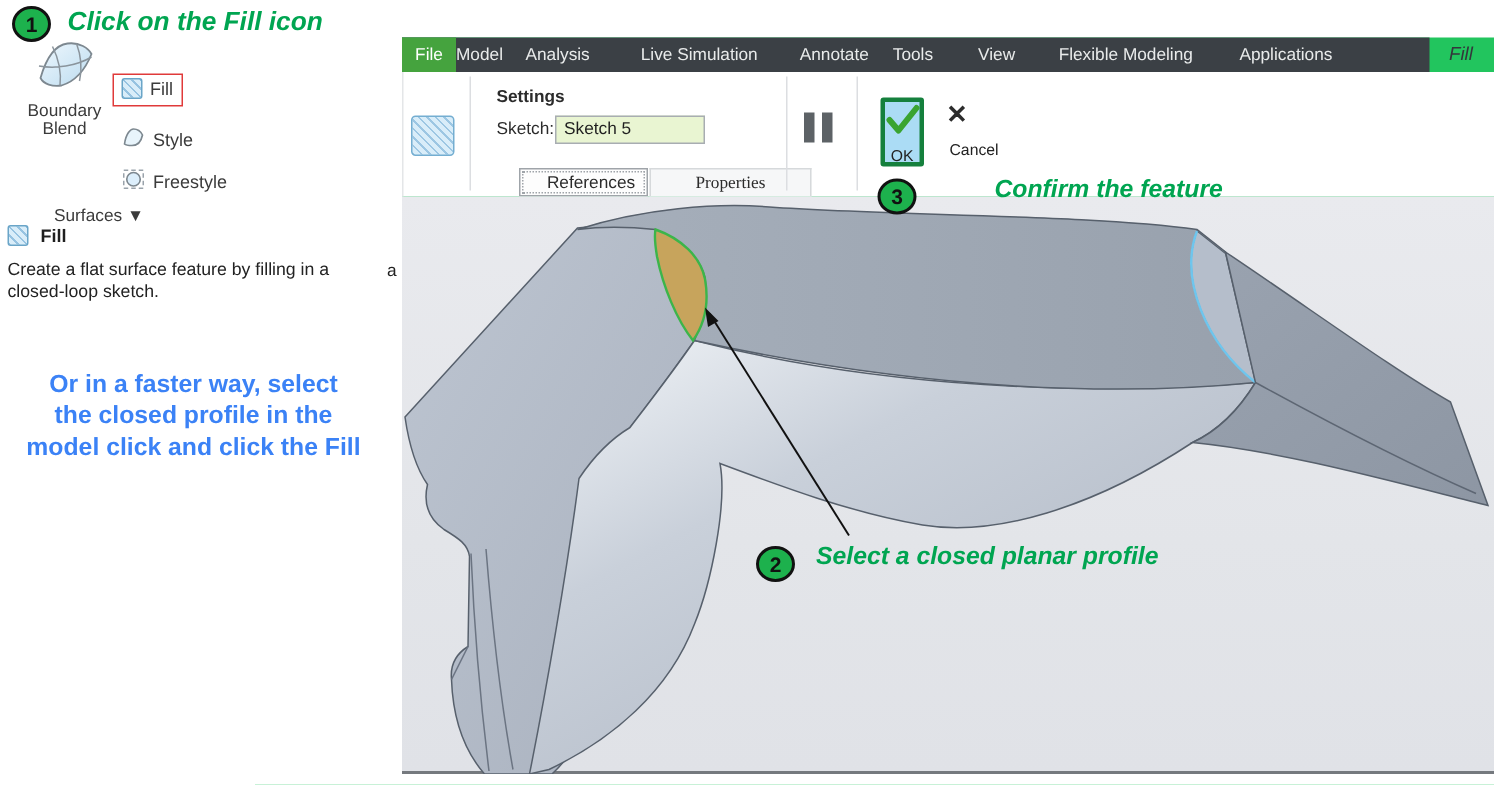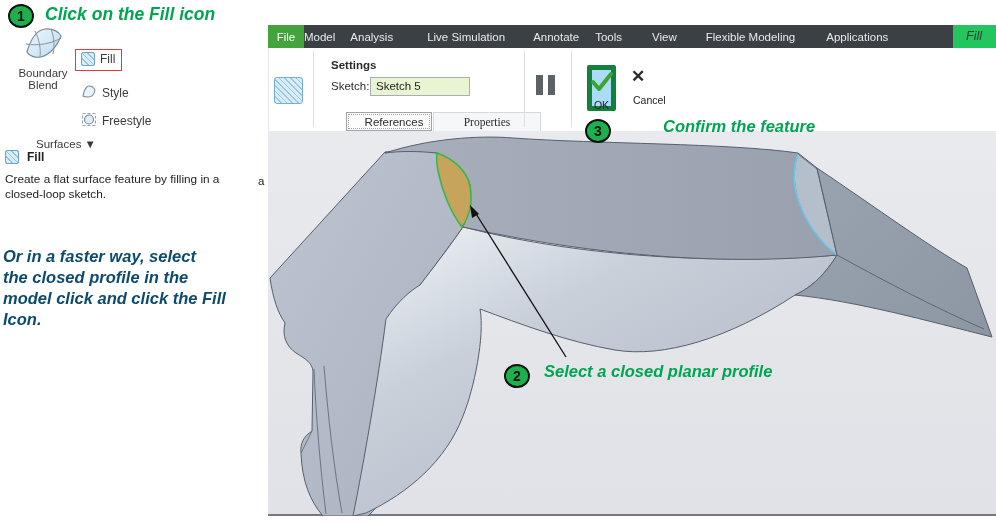--- a/index.html
+++ b/index.html
@@ -6,22 +6,22 @@
   html,body { width:996px; height:523px; background:#ffffff; overflow:hidden;
               font-family:"Liberation Sans", sans-serif; }
 
   
   .badge { position:absolute; width:26px; height:24px; border-radius:50%;
            background:#1db14d; border:2px solid #111; color:#111;
            font-weight:bold; font-size:14px; display:flex; align-items:center;
            justify-content:center; z-index:30; }
   .green-note { position:absolute; color:#00a551; font-weight:bold;
                 font-style:italic; z-index:30; white-space:nowrap; }
-  .olive-note { position:absolute; color:#0c4a6e; font-weight:bold; font-style:italic;
-                font-size:16.5px; line-height:21px; width:252px; z-index:5; }
+  .olive-note { position:absolute; color:#3b82f6; font-weight:bold; 
+                font-size:16.5px; line-height:21px; width:252px; z-index:5;text-align:center; }
 
   
   .surfaces-group { position:absolute; left:6px; top:24px; width:160px; height:112px; }
   .bb-button { position:absolute; left:6px; top:2px; width:62px; text-align:center; }
   .bb-label { font-size:11.5px; color:#3b3b3b; line-height:12px; margin-top:3px; }
   .small-btn { position:absolute; display:flex; align-items:center; gap:5px;
                font-size:12px; color:#3b3b3b; }
   .fill-highlight { position:absolute; left:69px; top:25px; width:47px; height:22px;
                     border:1.5px solid #e03a3a; z-index:4; }
   .fill-swatch { width:14px; height:14px; border:1px solid #6aa5c8; border-radius:2px;
@@ -75,21 +75,21 @@
   .panel-tab { position:absolute; top:64px; height:19px; font-size:11.5px; color:#2b2b2b;
                display:flex; align-items:center; justify-content:center;
                background:#f6f7f8; }
   .panel-tab.selected { border:1px solid #9fa4a9; outline:1px dotted #9fa4a9;
                         outline-offset:-3px; background:#fdfdfd; }
   .panel-tab.plain { border:1px solid #d6d9db; border-bottom:none; }
   .pause-icon { position:absolute; left:267px; top:27px; width:19px; height:20px;
                 display:flex; gap:5px; }
   .pause-icon span { width:7px; height:20px; background:#5d6266; }
   .ok-btn { position:absolute; left:318px; top:17px; width:29px; height:46px;
-            background:#abdcf5; border:5px solid #15803d; border-radius:2px;
+            background:#abdcf5; border:3px solid #15803d; border-radius:2px;
             display:flex; flex-direction:column; align-items:center; }
   .ok-label { font-size:10.5px; color:#222; margin-top:1px; }
   .cancel-btn { position:absolute; left:348px; top:20px; width:42px; text-align:center; }
   .cancel-x { font-size:17px; font-weight:bold; color:#2c2c2c; line-height:17px; }
   .cancel-label { font-size:10.5px; color:#222; margin-top:9px;padding-left:16px; }
 
   .viewport { position:absolute; left:0; top:106px; width:728px; height:385px;
               background:linear-gradient(180deg,#e9eaee 0%, #e3e5e9 60%, #e0e2e7 100%);
               border-bottom:2px solid #75797e; }
 </style>
@@ -153,21 +153,20 @@
     <div>Create a flat surface feature by filling in a</div>
     <div>closed-loop sketch.</div>
   </div>
 </div>
 <div class="stray-a">a</div>
 
 <div class="olive-note" style="left:3px; top:246px;">
   <div>Or in a faster way,  select</div>
   <div>the closed profile in the</div>
   <div>model click and click the Fill</div>
-  <div>Icon.</div>
 </div>
 
 <div class="creo">
 
   <div class="menubar">
     <div class="file-tab menu-tab-file">File</div>
     <span class="menu-tab">Model</span>
     <span class="menu-tab">Analysis</span>
     <span class="menu-tab">Live Simulation</span>
     <span class="menu-tab">Annotate</span>

